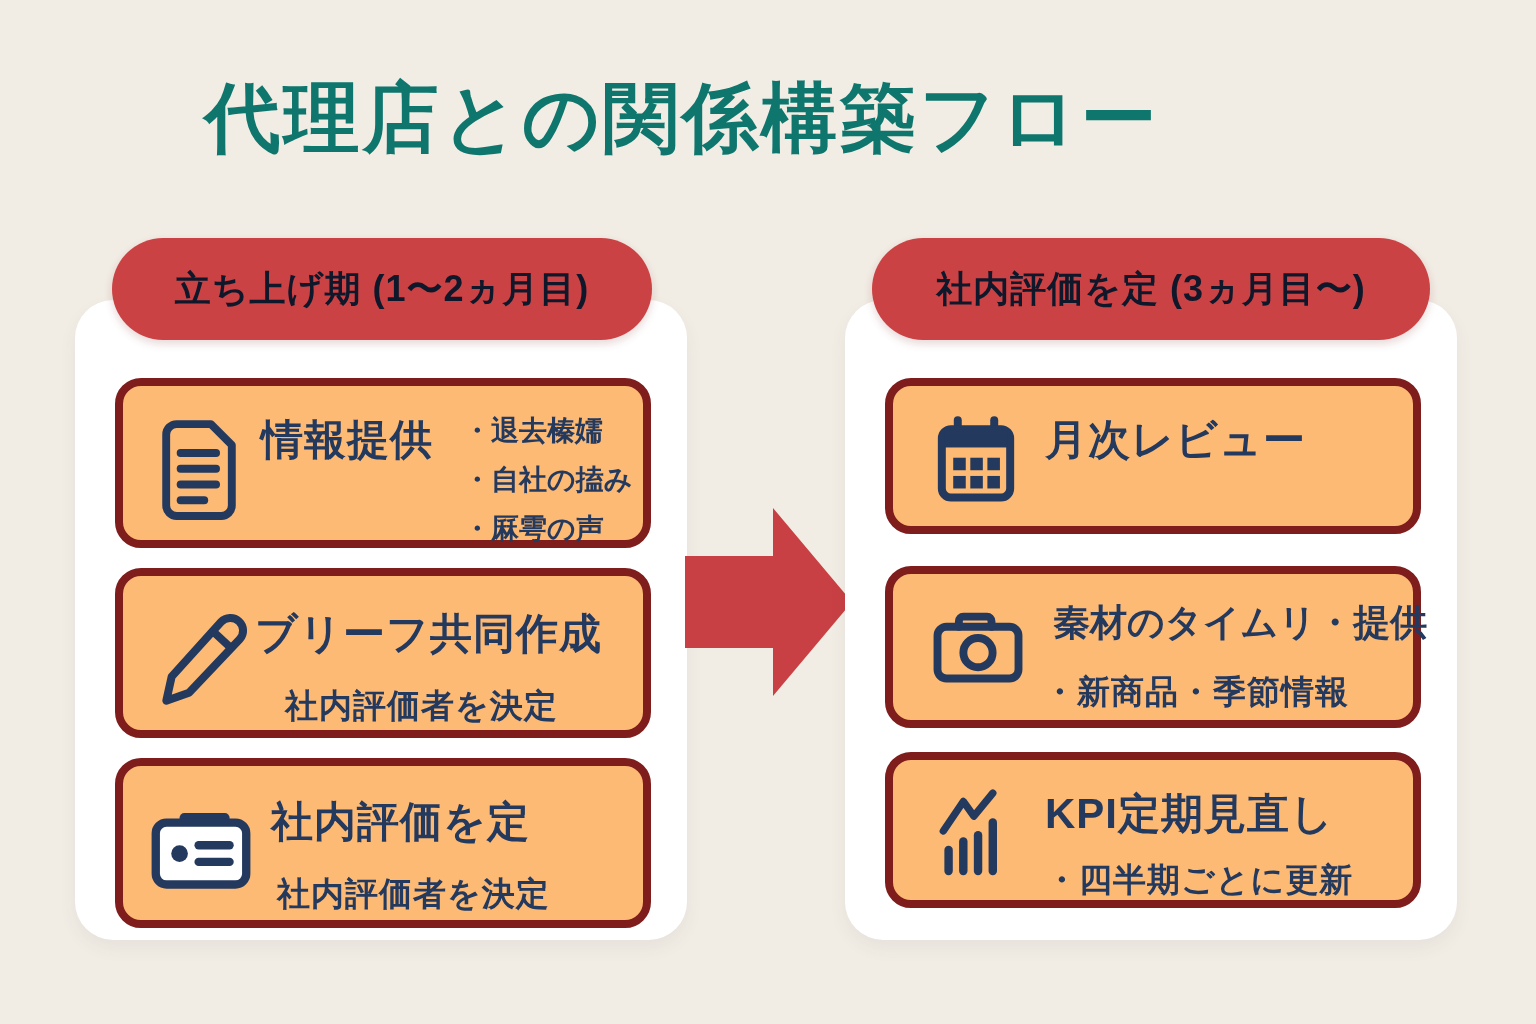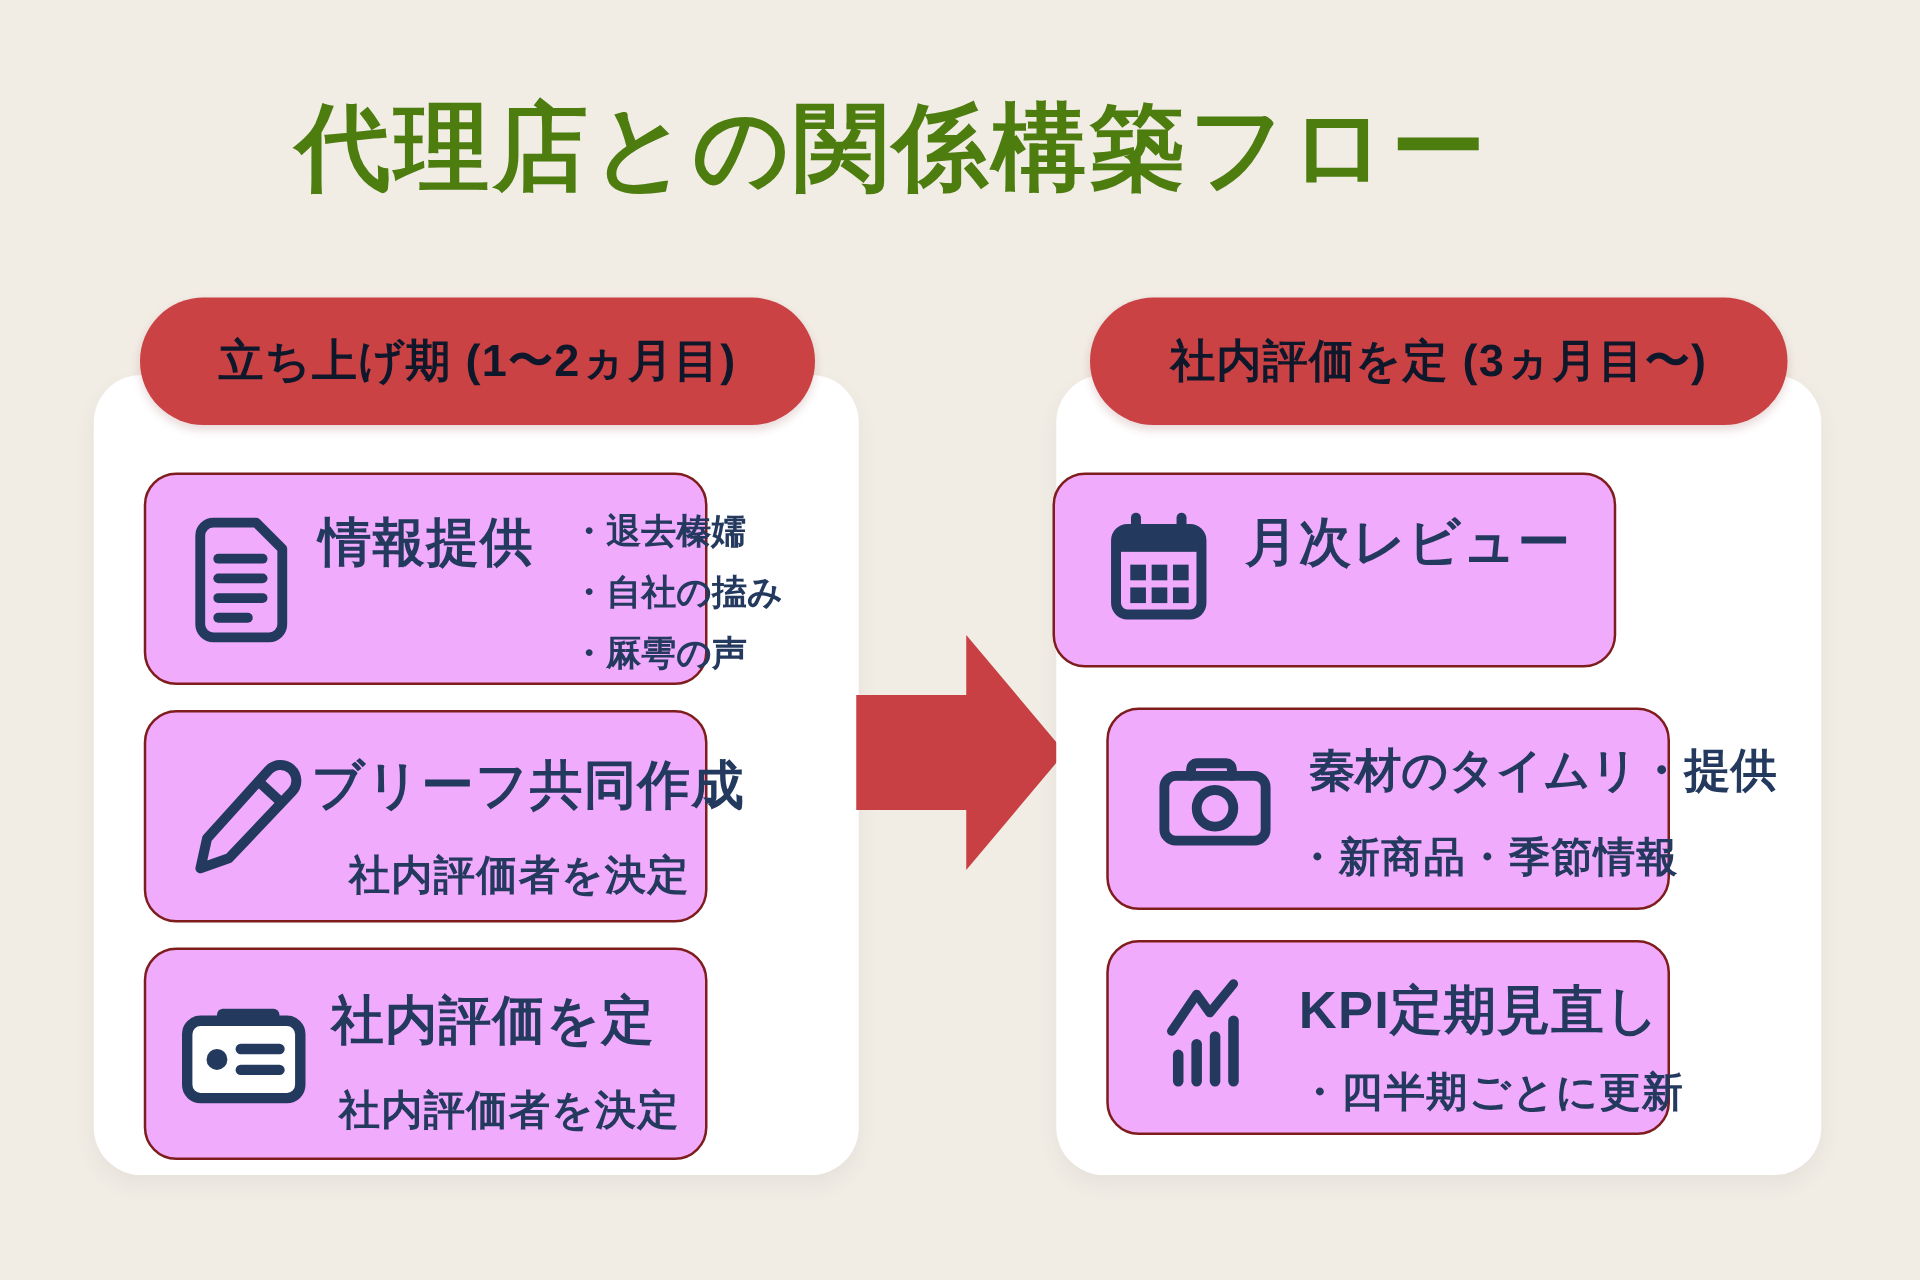--- a/index.html
+++ b/index.html
@@ -5,47 +5,47 @@
   html,body{margin:0;padding:0;}
   body{
     width:1536px;height:1024px;position:relative;overflow:hidden;
     background:#f1ece4;
     font-family:"Liberation Sans", sans-serif;
     color:#24395e;
   }
   .main-title{
     position:absolute;top:68px;left:0;width:1364px;
     text-align:center;font-size:76px;font-weight:bold;
-    letter-spacing:3px;color:#4d7c0f;margin-left:32px;
+    letter-spacing:3px;color:#0f766e;
   }
   .panel{
     position:absolute;top:300px;width:612px;height:640px;
     background:#ffffff;border-radius:38px;
     box-shadow:0 8px 18px rgba(60,60,80,0.06);
   }
   .panel-left{left:75px;}
   .panel-right{left:845px;}
   .pill{
     position:absolute;top:238px;height:102px;
     background:#cb4244;border-radius:60px;
     display:flex;align-items:center;justify-content:center;
     color:#0f172a;font-size:36px;font-weight:bold;letter-spacing:1px;
     box-shadow:0 4px 8px rgba(130,40,40,0.18);
     white-space:nowrap;
   }
   .pill-left{left:112px;width:540px;}
   .pill-right{left:872px;width:558px;}
   .card{
-    position:absolute;width:451px;background:#f0abfc;
-    border:2px solid #7f1d1d;border-radius:26px;box-sizing:border-box;
+    position:absolute;width:536px;background:#fdba74;
+    border:8px solid #7f1d1d;border-radius:26px;box-sizing:border-box;
   }
   .card-l1{left:115px;top:378px;height:170px;}
   .card-l2{left:115px;top:568px;height:170px;}
   .card-l3{left:115px;top:758px;height:170px;}
-  .card-r1{left:842px;top:378px;height:156px;}
+  .card-r1{left:885px;top:378px;height:156px;}
   .card-r2{left:885px;top:566px;height:162px;}
   .card-r3{left:885px;top:752px;height:156px;}
   .card .icon{position:absolute;}
   .card-title{
     position:absolute;font-weight:bold;color:#24395e;
     font-size:42px;white-space:nowrap;letter-spacing:1px;
   }
   .card-sub{
     position:absolute;font-weight:bold;color:#24395e;
     font-size:33px;white-space:nowrap;letter-spacing:1px;

